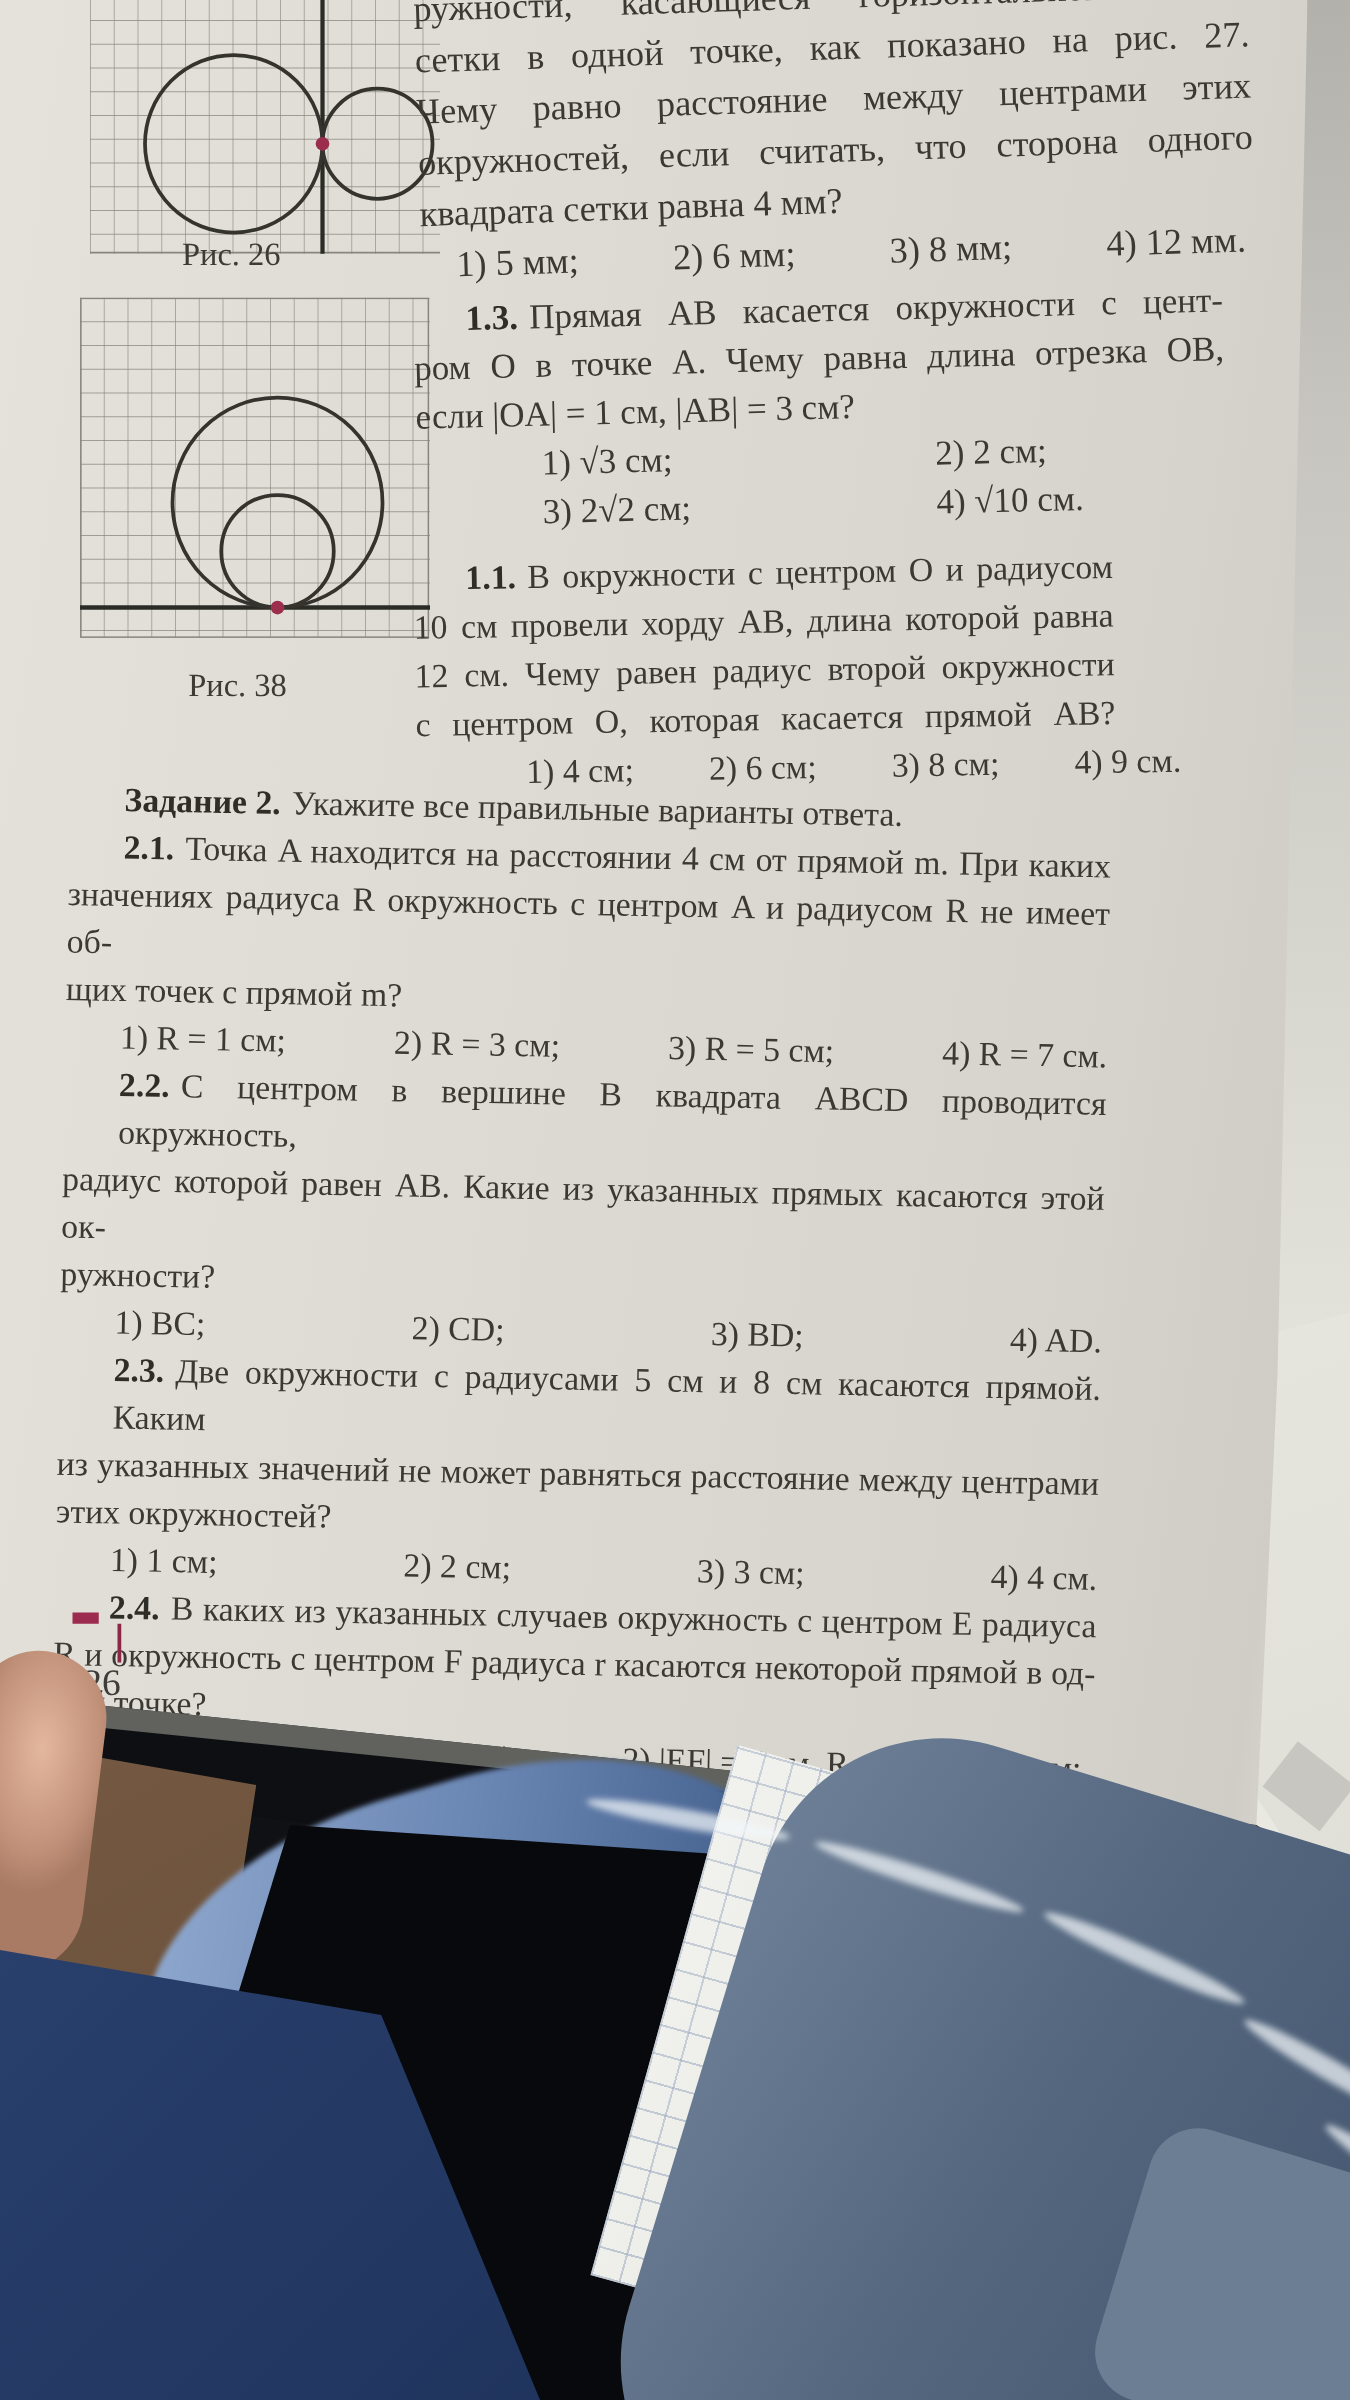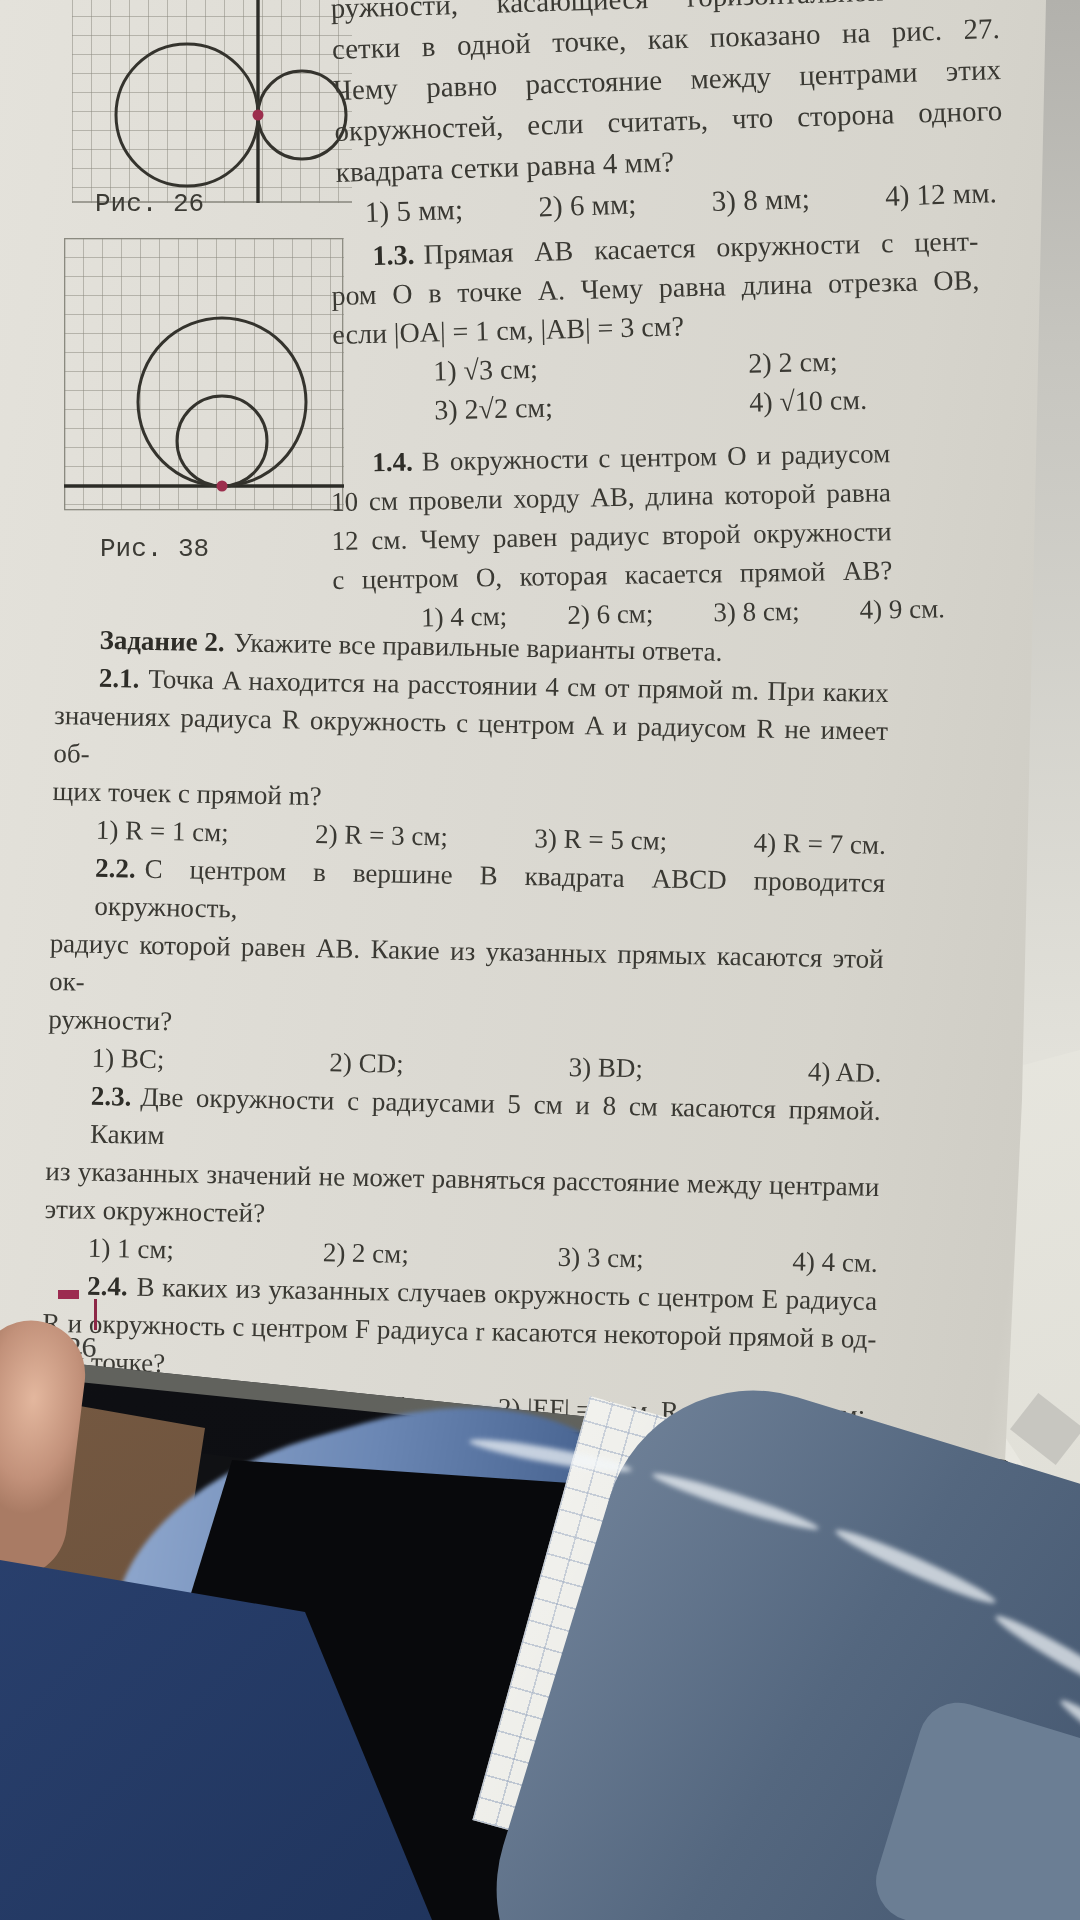--- a/index.html
+++ b/index.html
@@ -65,21 +65,21 @@
   .indB{padding-left:42px;}
   .ans2col{display:grid;grid-template-columns:315px 1fr;padding-left:100px;}
   .colC{left:330px;top:444px;width:560px;font-size:27px;line-height:39px;
         transform:rotate(-1deg);transform-origin:0 0;}
   .ansC{display:flex;justify-content:space-between;padding-left:88px;width:612px;box-sizing:border-box;}
   .bottom{left:56px;top:620px;width:834px;font-size:27px;line-height:38px;
         transform:rotate(1.1deg);transform-origin:0 0;}
   .ind{padding-left:44px;}
   .spread{display:flex;justify-content:space-between;padding-left:44px;}
   .ans24{display:grid;grid-template-columns:413px 1fr;padding-left:44px;}
-  .caption{position:absolute;font-size:26px;text-align:left;color:#3c3b35;font-family:Liberation Mono, monospace;}
+  .caption{position:absolute;font-size:26px;text-align:center;color:#3c3b35;}
   .cap26{left:95px;top:189px;width:180px;}
   .cap27{left:100px;top:534px;width:180px;}
   .footer{position:absolute;left:38px;top:1290px;display:flex;align-items:center;height:74px;flex-direction:column;}
   .sq{width:21px;height:21px;background:#9c2b50;margin-left:2px;}
   .vline{width:3px;height:72px;background:#8d2746;margin-left:56px;}
   .pno{margin-left:13px;font-size:30px;color:#3c3c38;}
   svg{position:absolute;}
 </style>
 </head>
 <body>
@@ -139,21 +139,21 @@
       <div class="ans2col">
         <span>1) √3 см;</span>
         <span>2) 2 см;</span>
         <span>3) 2√2 см;</span>
         <span>4) √10 см.</span>
       </div>
     </div>
 
     <div class="tblock colC">
       <div class="ln j indB">
-        <span class="num">1.4.</span><span>В окружности с центром O и радиусом</span>
+        <span class="num">1.1.</span><span>В окружности с центром O и радиусом</span>
       </div>
       <div class="ln j">10 см провели хорду AB, длина которой равна</div>
       <div class="ln j">12 см. Чему равен радиус второй окружности</div>
       <div class="ln j">с центром O, которая касается прямой AB?</div>
       <div class="ln ansC">
         <span>1) 4 см;</span>
         <span>2) 6 см;</span>
         <span>3) 8 см;</span>
         <span>4) 9 см.</span>
       </div>

